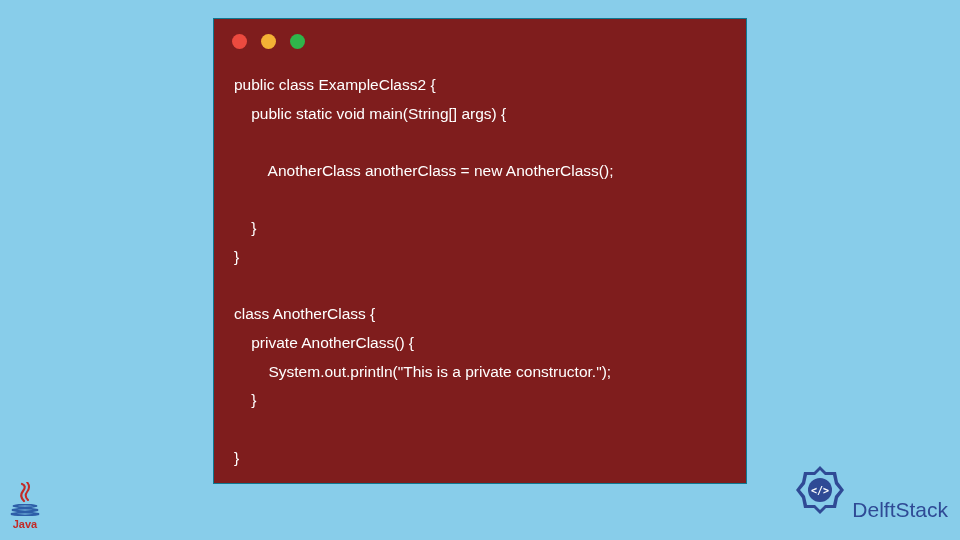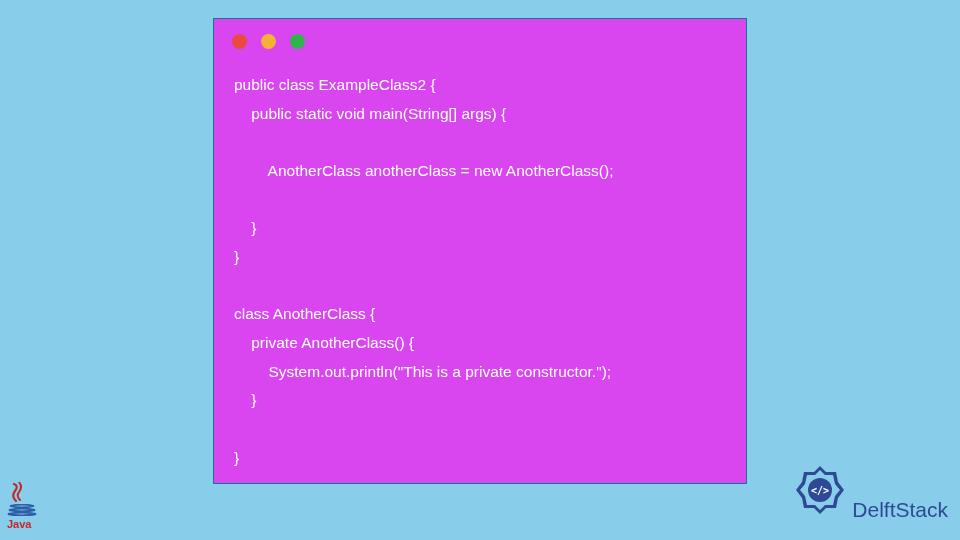--- a/index.html
+++ b/index.html
@@ -10,21 +10,21 @@
       font-family: Arial, Helvetica, sans-serif;
       position: relative;
       overflow: hidden;
     }
     .code-window {
       position: absolute;
       left: 213px;
       top: 18px;
       width: 534px;
       height: 466px;
-      background: #d946ef;
+      background: #7f1d1d;
       border: 1px solid #0e7891;
     }
     .window-buttons {
       display: flex;
       gap: 14px;
       padding: 15px 18px 8px 18px;
     }
     .window-btn {
       width: 15px;
       height: 15px;
@@ -42,21 +42,21 @@
       white-space: pre;
     }
     .java-logo {
       position: absolute;
       left: 7px;
       bottom: 6px;
       width: 36px;
       height: 52px;
       display: flex;
       flex-direction: column;
-      align-items: flex-start;
+      align-items: center;
     }
     .java-steam {
       width: 20px;
       height: 22px;
     }
     .java-cup {
       width: 30px;
       height: 12px;
     }
     .java-text {

